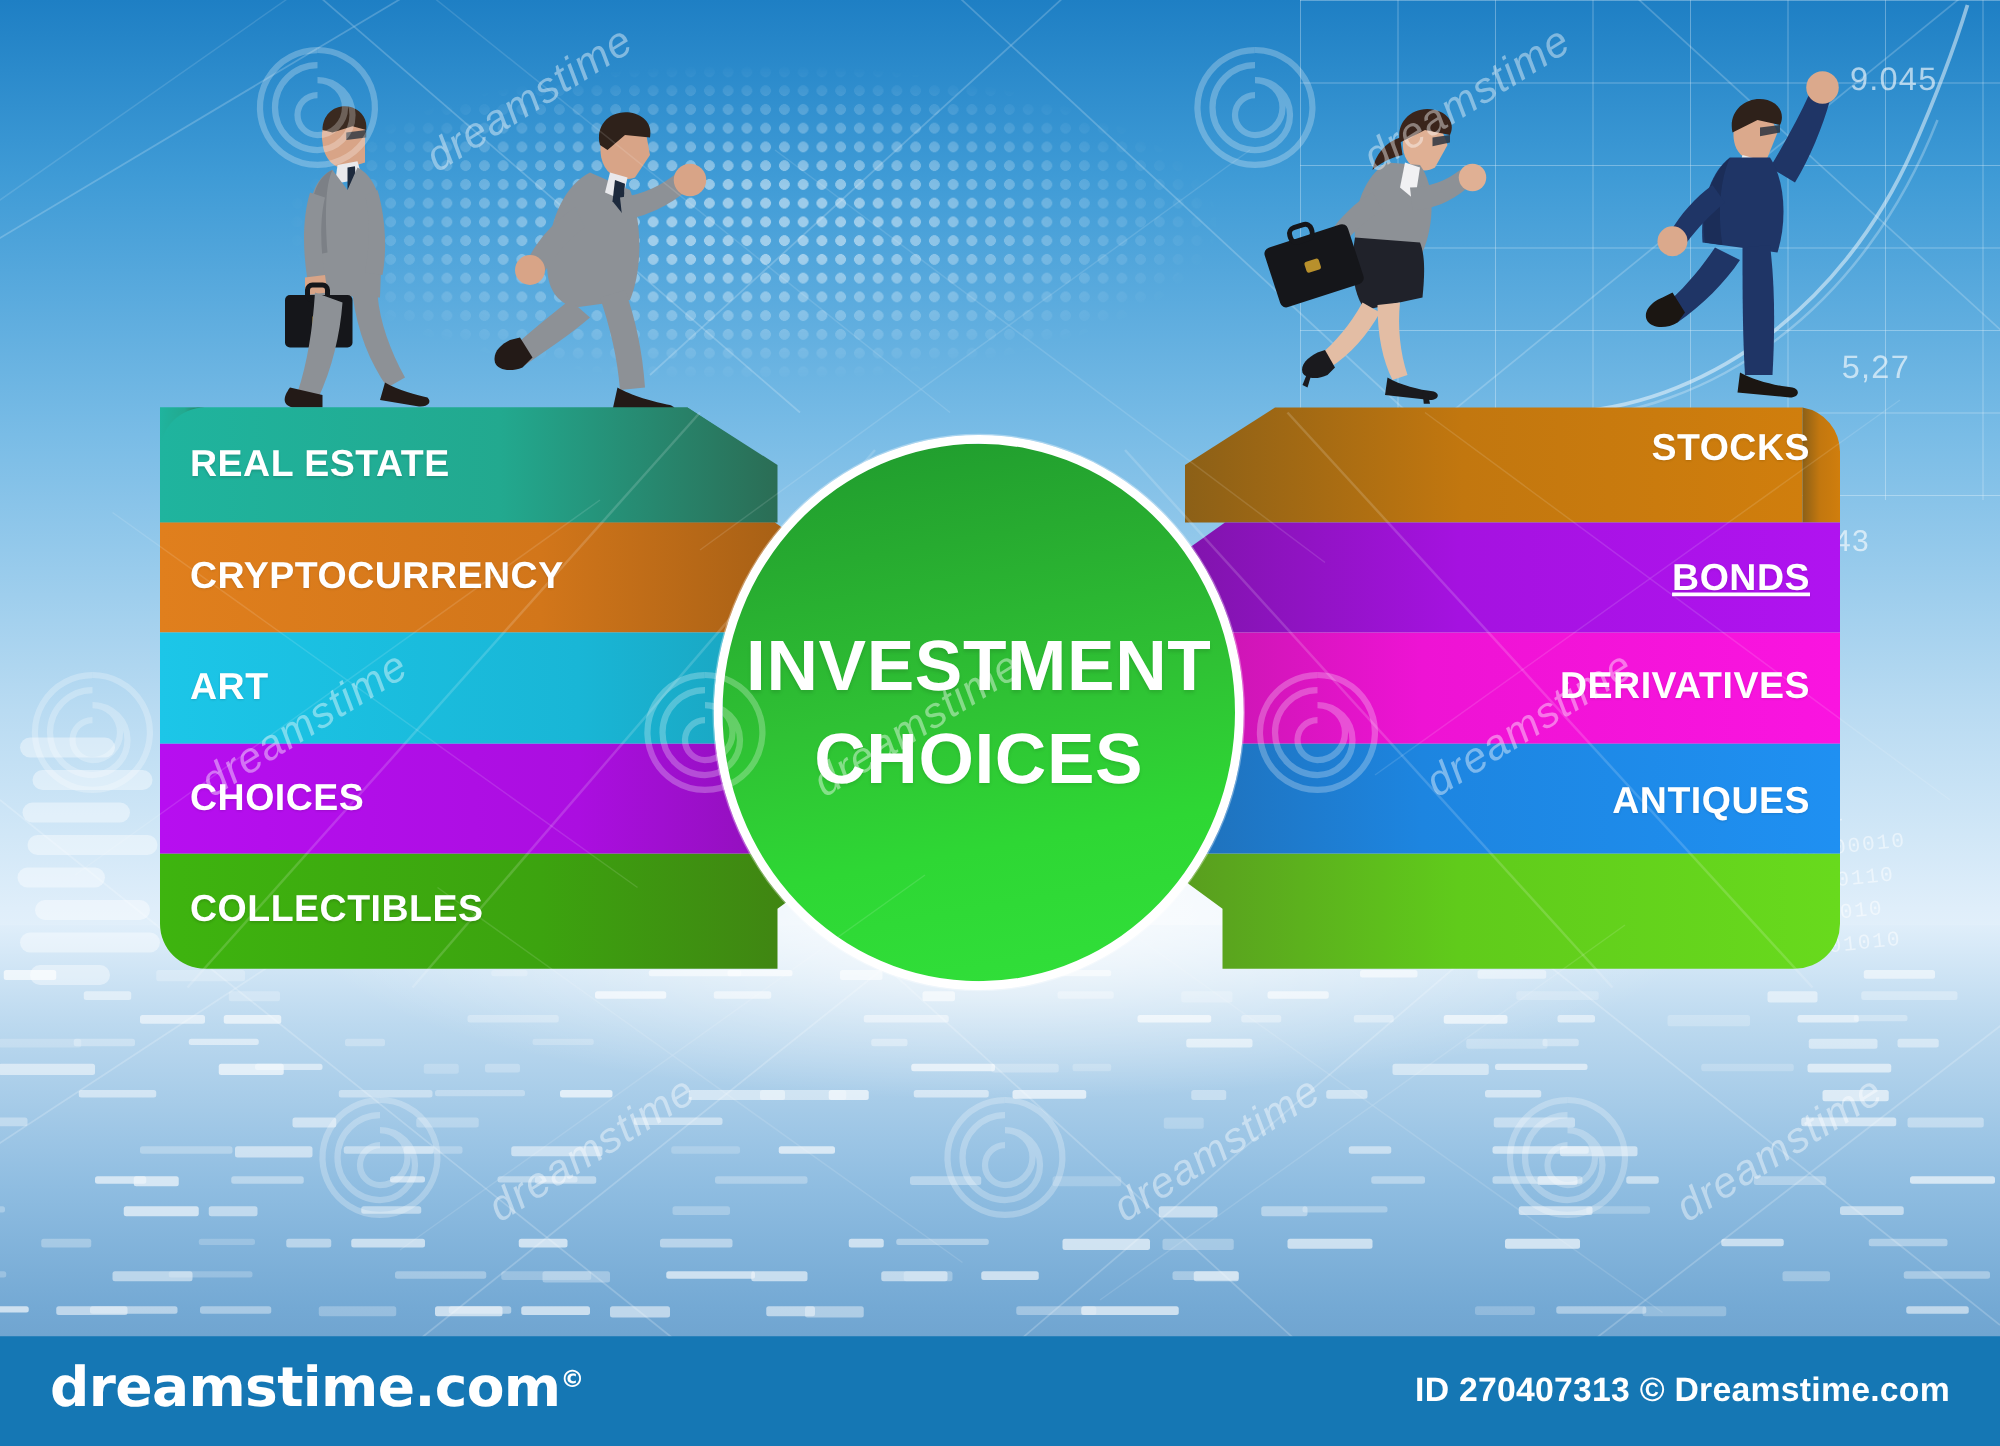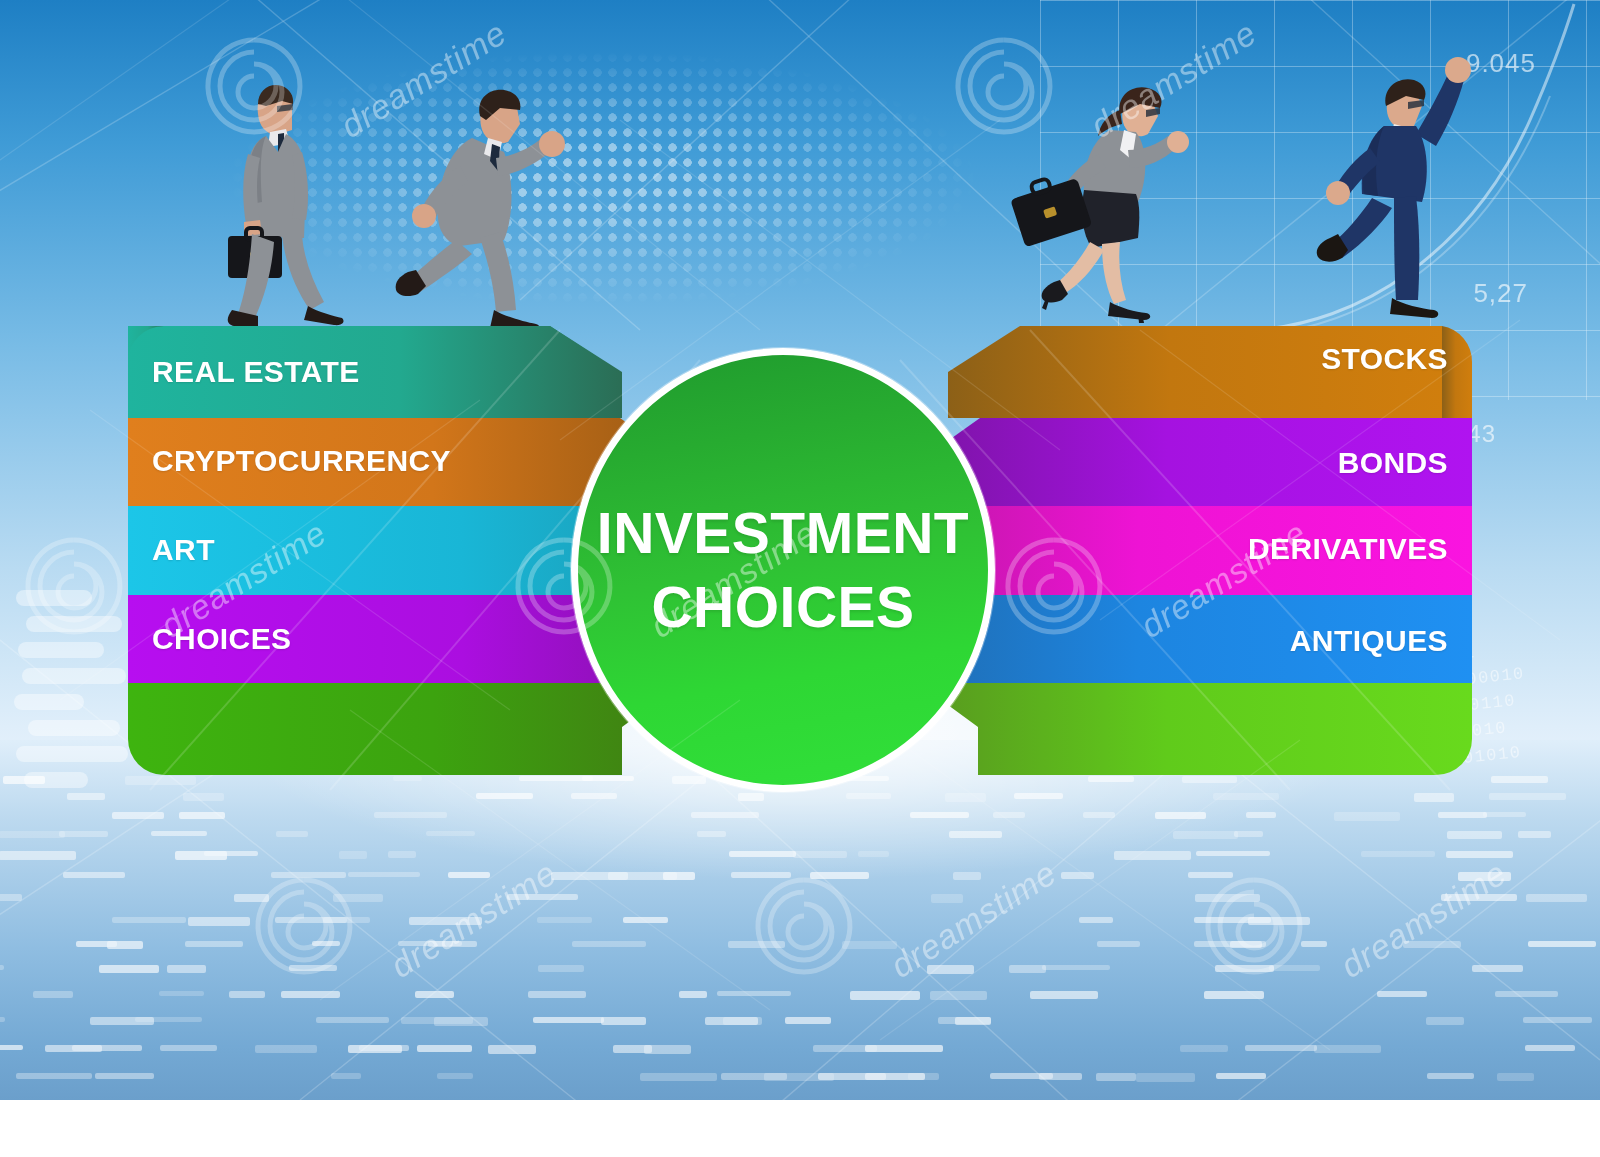--- a/index.html
+++ b/index.html
@@ -35,21 +35,21 @@
       linear-gradient(to right, rgba(255,255,255,.38) 1px, transparent 1px),
       linear-gradient(to bottom, rgba(255,255,255,.38) 1px, transparent 1px);
     background-size:78px 66px;
     opacity:.8;
   }
   .bg-curve{position:absolute;right:0;top:0;width:360px;height:340px;opacity:.75;}
   .bg-xlines{position:absolute;left:0;top:0;width:1600px;height:1157px;opacity:.5;}
 
   .bg-num{position:absolute;color:rgba(255,255,255,.62);font-size:26px;letter-spacing:1px;
           font-family:"Liberation Sans",sans-serif;}
-  .bg-num.n1{right:64px;top:48px;text-align:center;}
+  .bg-num.n1{right:50px;top:48px;text-align:center;}
   .bg-num.n2{right:72px;top:278px;}
   .bg-num.n3{right:104px;top:420px;font-size:24px;}
 
   .bg-binary{position:absolute;right:6px;top:640px;width:230px;color:rgba(255,255,255,.5);
              font-size:17px;line-height:26px;letter-spacing:1.5px;
              font-family:"Liberation Mono",monospace;transform:rotate(-6deg);white-space:pre;}
 
   
   .bg-blocks{position:absolute;left:8px;top:590px;width:140px;height:230px;opacity:.55;}
   .bg-blocks i{position:absolute;display:block;background:rgba(255,255,255,.75);border-radius:9px;height:16px;}
@@ -590,23 +590,24 @@
           <path d="M330 790 L 700 360"></path>
         <path d="M1030 330 L 1450 790"></path>
           <path d="M900 360 L 1290 790"></path>
       </g>
     </svg>
 
     <div class="bar-label left" style="top:355px;">REAL ESTATE</div>
     <div class="bar-label left" style="top:444px;">CRYPTOCURRENCY</div>
     <div class="bar-label left" style="top:533px;">ART</div>
     <div class="bar-label left" style="top:622px;">CHOICES</div>
+    <div class="bar-label left" style="top:711px;">COLLECTIBLES</div>
 
     <div class="bar-label right" style="top:342px;">STOCKS</div>
-    <div class="bar-label right" style="top:446px;">BONDS</div>
+    <div class="bar-label right" style="top:446px;text-decoration:underline;">BONDS</div>
     <div class="bar-label right" style="top:532px;">DERIVATIVES</div>
     <div class="bar-label right" style="top:624px;">ANTIQUES</div>
 
     <div class="hub">
       <div class="hub-line">INVESTMENT</div>
       <div class="hub-line">CHOICES</div>
     </div>
   </div>
 
   <div id="wmLayer">
@@ -670,14 +671,20 @@
         <path d="M1140 330 L 1560 640"></path>
       <path d="M60 700 L 480 400"></path>
         <path d="M90 410 L 510 710"></path>
       <path d="M320 1000 L 740 700"></path>
         <path d="M350 710 L 770 1010"></path>
       <path d="M880 1040 L 1300 740"></path>
         <path d="M910 750 L 1330 1050"></path>
     </g>
   </svg>
 
+  <div class="footer">
+    <div class="footer-logo">
+      <span>dreamstime.com</span><sup>©</sup>
+    </div>
+    <div class="footer-id">ID 270407313 © Dreamstime.com</div>
+  </div>
 
 </div>
 
 </body></html>

